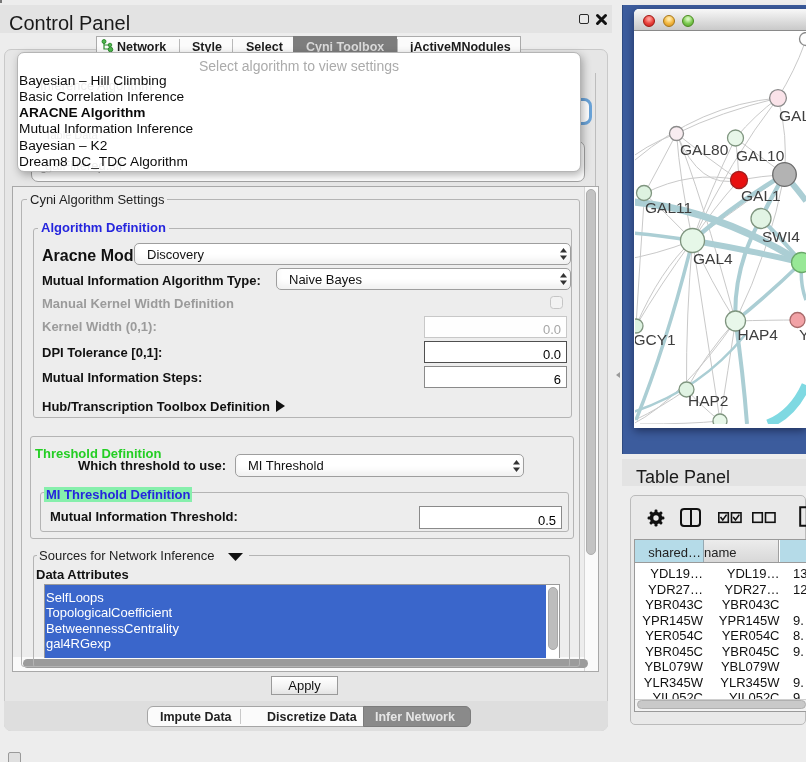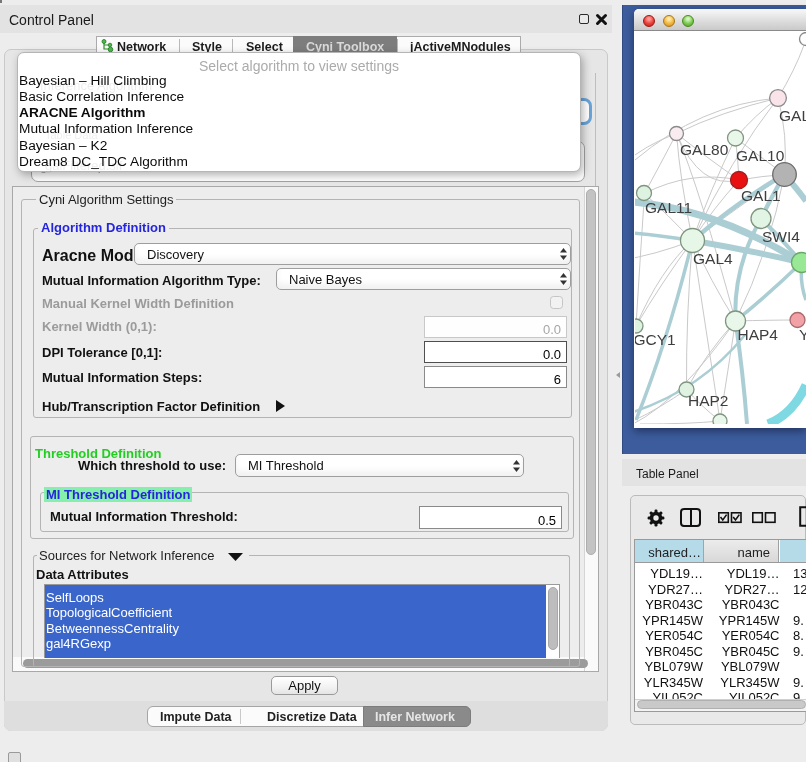--- a/index.html
+++ b/index.html
@@ -6,21 +6,21 @@
 html,body { width:806px; height:762px; background:#ededed; font-family:"Liberation Sans", sans-serif; overflow:hidden; position:relative; }
 .abs { position:absolute; }
 .b { font-weight:bold; }
 </style>
 </head>
 <body>
 
 <div class="abs" style="left:0;top:0;width:2px;height:3px;background:#777;"></div>
 
 <div class="abs" style="left:0;top:5px;width:612px;height:28px;background:#e3e3e3;"></div>
-<div class="abs" style="left:9px;top:12px;font-size:14px;color:#1a1a1a;">Control Panel</div>
+<div class="abs" style="left:9px;top:12px;font-size:20px;color:#1a1a1a;">Control Panel</div>
 
 <div class="abs" style="left:579px;top:14px;width:10px;height:10px;border:1.6px solid #2a2a2a;border-radius:2px;background:#e9e9e9;"></div>
 <svg class="abs" style="left:595px;top:13px;" width="13" height="13" viewBox="0 0 13 13">
   <path d="M2.5 2.5 L10.5 10.5 M10.5 2.5 L2.5 10.5" stroke="#111" stroke-width="3" stroke-linecap="round"></path>
 </svg>
 
 <div class="abs" style="left:4px;top:49px;width:604px;height:682px;background:#e6e6e6;border:1px solid #c9c9c9;border-radius:7px;"></div>
 
 <div class="abs" style="left:96px;top:36px;width:425px;height:20px;background:#fbfbfb;border:1px solid #ababab;border-bottom:none;"></div>
 <div class="abs" style="left:179px;top:39px;width:1px;height:14px;background:#b9b9b9;"></div>
@@ -47,21 +47,21 @@
 
 <div class="abs" style="left:12px;top:186px;width:587px;height:486px;background:#ededed;border:1px solid #a8a8a8;"></div>
 
 <div class="abs" style="left:584px;top:187px;width:14px;height:484px;background:#fafafa;border-left:1px solid #d5d5d5;"></div>
 <div class="abs" style="left:586px;top:189px;width:10px;height:366px;background:#c3c3c3;border:1px solid #aeaeae;border-radius:5px;"></div>
 
 <div class="abs" style="left:13px;top:657px;width:571px;height:14px;background:#fafafa;"></div>
 <div class="abs" style="left:23px;top:659px;width:565px;height:9px;background:#9b9b9b;border-radius:4.5px;"></div>
 
 <div class="abs" style="left:21px;top:199px;width:559px;height:468px;border:1px solid #b4b4b4;border-radius:3px;"></div>
-<div class="abs" style="left:36px;top:192px;background:#ededed;padding:0 3px;font-size:13px;color:#1e1e1e;">Cyni Algorithm Settings</div>
+<div class="abs" style="left:27px;top:192px;background:#ededed;padding:0 3px;font-size:13px;color:#1e1e1e;">Cyni Algorithm Settings</div>
 
 <div class="abs" style="left:33px;top:228px;width:539px;height:190px;border:1px solid #b4b4b4;border-radius:3px;"></div>
 <div class="abs b" style="left:38px;top:220px;background:#ededed;padding:0 3px;font-size:13px;color:#2525dd;">Algorithm Definition</div>
 
 <div class="abs b" style="left:42px;top:247px;font-size:16px;color:#111;">Aracne Mode:</div>
 <div class="abs combo" style="left:134px;top:243px;width:437px;height:22px;background:#fff;border:1px solid #9e9e9e;border-radius:5px;box-shadow:inset 0 -5px 6px rgba(0,0,0,0.06);"></div>
 <div class="abs" style="left:147px;top:247px;font-size:13px;color:#111;">Discovery</div>
 <svg class="abs" style="left:557px;top:247px;" width="13" height="14" viewBox="0 0 13 14">
   <path d="M6.5 1 L10 5.5 L3 5.5 Z" fill="#333"></path>
     <path d="M6.5 13 L10 8.5 L3 8.5 Z" fill="#333"></path>
@@ -80,21 +80,21 @@
 
 <div class="abs b" style="left:42px;top:319px;font-size:13px;color:#9b9b9b;">Kernel Width (0,1):</div>
 <div class="abs" style="left:424px;top:316px;width:143px;height:22px;background:#fefefe;border:1px solid #c8c8c8;font-size:13px;color:#a6a6a6;text-align:right;padding:4.5px 5px 0 0;">0.0</div>
 
 <div class="abs b" style="left:42px;top:345px;font-size:13px;color:#111;">DPI Tolerance [0,1]:</div>
 <div class="abs" style="left:424px;top:341px;width:143px;height:22px;background:#fff;border:1px solid #4f4f4f;font-size:13px;color:#000;text-align:right;padding:4.5px 5px 0 0;">0.0</div>
 
 <div class="abs b" style="left:42px;top:370px;font-size:13px;color:#111;">Mutual Information Steps:</div>
 <div class="abs" style="left:424px;top:366px;width:143px;height:22px;background:#fff;border:1px solid #8a8a8a;font-size:13px;color:#000;text-align:right;padding:4.5px 5px 0 0;">6</div>
 
-<div class="abs b" style="left:42px;top:399px;font-size:13px;color:#111;">Hub/Transcription Factor Definition</div>
+<div class="abs b" style="left:42px;top:399px;font-size:13px;color:#111;">Hub/Transcription Toolbox Definition</div>
 <svg class="abs" style="left:275px;top:399px;" width="11" height="14" viewBox="0 0 11 14">
     <path d="M1 1 L10 7 L1 13 Z" fill="#111"></path>
   </svg>
 
 <div class="abs" style="left:30px;top:436px;width:544px;height:103px;border:1px solid #b4b4b4;border-radius:3px;"></div>
 <div class="abs b" style="left:33px;top:429px;background:#ededed;padding:0 2px;font-size:13px;color:#23ce23;margin-top:17px;">Threshold Definition</div>
 
 <div class="abs b" style="left:78px;top:458px;font-size:13px;color:#111;">Which threshold to use:</div>
 <div class="abs combo" style="left:235px;top:454px;width:289px;height:23px;background:#fff;border:1px solid #9e9e9e;border-radius:5px;box-shadow:inset 0 -5px 6px rgba(0,0,0,0.06);"></div>
 <div class="abs" style="left:248px;top:458px;font-size:13px;color:#111;">MI Threshold</div>
@@ -114,21 +114,21 @@
 <svg class="abs" style="left:227px;top:552px;" width="17" height="10" viewBox="0 0 17 10">
     <path d="M1 1 L16 1 L8.5 9 Z" fill="#111"></path>
   </svg>
 <div class="abs b" style="left:36px;top:567px;font-size:13px;color:#111;">Data Attributes</div>
 
 <div class="abs" style="left:44px;top:584px;width:516px;height:74px;background:#fff;border:1px solid #9a9a9a;border-bottom:none;"></div>
 <div class="abs" style="left:45px;top:585px;width:501px;height:73px;background:#3a66cb;"></div>
 <div class="abs" style="left:46px;top:590px;font-size:13px;color:#fff;line-height:15.4px;">SelfLoops<br>TopologicalCoefficient<br>BetweennessCentrality<br>gal4RGexp</div>
 <div class="abs" style="left:548px;top:587px;width:10px;height:63px;background:#bdbdbd;border:1px solid #a8a8a8;border-radius:5px;"></div>
 
-<div class="abs" style="left:271px;top:676px;width:67px;height:19px;background:linear-gradient(#ffffff,#f2f2f2 60%,#e4e4e4);border:1px solid #9a9a9a;border-radius:5px;text-align:center;font-size:13px;color:#111;padding-top:1px;">Apply</div>
+<div class="abs" style="left:271px;top:676px;width:67px;height:19px;background:linear-gradient(#ffffff,#f2f2f2 60%,#e4e4e4);border:1px solid #9a9a9a;border-radius:0;text-align:center;font-size:13px;color:#111;padding-top:1px;">Apply</div>
 
 <div class="abs" style="left:4px;top:701px;width:604px;height:30px;background:#dedede;border-radius:0 0 7px 7px;"></div>
 <div class="abs" style="left:147px;top:706px;width:324px;height:21px;background:#fbfbfb;border:1px solid #a5a5a5;border-radius:6px;"></div>
 <div class="abs" style="left:240px;top:709px;width:1px;height:15px;background:#c9c9c9;"></div>
 <div class="abs" style="left:363px;top:706px;width:108px;height:21px;background:#8a8a8a;border:1px solid #7c7c7c;border-radius:0 6px 6px 0;"></div>
 <div class="abs b" style="left:160px;top:710px;font-size:12.5px;color:#222;">Impute Data</div>
 <div class="abs b" style="left:267px;top:710px;font-size:12.5px;color:#222;">Discretize Data</div>
 <div class="abs b" style="left:375px;top:710px;font-size:12.5px;color:#e6e6e6;">Infer Network</div>
 
 <div class="abs" style="left:17px;top:52px;width:564px;height:120px;background:#fff;border:1px solid #b5b5b5;border-radius:7px;box-shadow:2px 3px 8px rgba(0,0,0,0.3);"></div>
@@ -229,21 +229,21 @@
     <text x="762" y="242">SWI4</text>
     <text x="693" y="264">GAL4</text>
     <text x="737.5" y="340">HAP4</text>
     <text x="799" y="340">Y</text>
     <text x="633.5" y="345">GCY1</text>
     <text x="688" y="406">HAP2</text>
   </g>
 </svg>
 
 <div class="abs" style="left:622px;top:459px;width:184px;height:27px;background:#e3e3e3;"></div>
-<div class="abs" style="left:636px;top:466.5px;font-size:12px;color:#1a1a1a;">Table Panel</div>
+<div class="abs" style="left:636px;top:466.5px;font-size:18px;color:#1a1a1a;">Table Panel</div>
 
 <div class="abs" style="left:630px;top:495px;width:176px;height:230px;background:#e9e9e9;border:1px solid #bbb;border-radius:5px;"></div>
 
 <svg class="abs" style="left:647px;top:509px;" width="18" height="18" viewBox="0 0 18 18">
   <g fill="#111">
     <circle cx="9" cy="9" r="6.2"></circle>
     <rect x="7.5" y="0.6" width="3" height="16.8" rx="1.2"></rect>
     <rect x="7.5" y="0.6" width="3" height="16.8" rx="1.2" transform="rotate(45 9 9)"></rect>
     <rect x="7.5" y="0.6" width="3" height="16.8" rx="1.2" transform="rotate(90 9 9)"></rect>
     <rect x="7.5" y="0.6" width="3" height="16.8" rx="1.2" transform="rotate(135 9 9)"></rect>
@@ -266,21 +266,21 @@
   <path d="M1.2 1.2 L8.5 1.2 L12.8 5.5 L12.8 19.8 L1.2 19.8 Z" fill="none" stroke="#111" stroke-width="2"></path>
 </svg>
 
 <div class="abs" style="left:634px;top:539px;width:172px;height:173px;background:#fff;border:1px solid #9a9a9a;border-right:none;"></div>
 
 <div class="abs" style="left:635px;top:540px;width:69px;height:22px;background:#b5dbe8;border-right:1px solid #96a9b2;"></div>
 <div class="abs" style="left:704px;top:540px;width:75px;height:22px;background:linear-gradient(#ececec,#d8d8d8);border-right:1px solid #a0a0a0;"></div>
 <div class="abs" style="left:780px;top:540px;width:26px;height:22px;background:#b5dbe8;"></div>
 <div class="abs" style="left:635px;top:562px;width:171px;height:1px;background:#9a9a9a;"></div>
 <div class="abs" style="left:640px;top:545px;width:63px;text-align:right;font-size:13px;color:#222;padding-right:2px;">shared…</div>
-<div class="abs" style="left:704px;top:545px;width:66px;text-align:right;font-size:13px;color:#222;">name</div>
+<div class="abs" style="left:704px;top:545px;width:66px;font-size:13px;color:#222;">name</div>
 
 <div class="abs" style="left:635px;top:566px;width:68px;text-align:right;font-size:13px;color:#111;line-height:15.5px;">YDL19…<br>YDR27…<br>YBR043C<br>YPR145W<br>YER054C<br>YBR045C<br>YBL079W<br>YLR345W<br>YIL052C</div>
 <div class="abs" style="left:704px;top:566px;width:75.5px;text-align:right;font-size:13px;color:#111;line-height:15.5px;">YDL19…<br>YDR27…<br>YBR043C<br>YPR145W<br>YER054C<br>YBR045C<br>YBL079W<br>YLR345W<br>YIL052C</div>
 <div class="abs" style="left:793px;top:566px;width:20px;font-size:13px;color:#111;line-height:15.5px;">13<br>12<br><br>9.<br>8.<br>9.<br><br>9.<br>9.</div>
 
 <div class="abs" style="left:635px;top:699px;width:171px;height:12px;background:#f3f3f3;border-top:1px solid #d0d0d0;"></div>
 <div class="abs" style="left:637px;top:700px;width:169px;height:9px;background:#c9c9c9;border:1px solid #b0b0b0;border-radius:4.5px;"></div>
 
 <div class="abs" style="left:8px;top:752px;width:13px;height:12px;background:#e0e0e0;border:1.4px solid #9a9a9a;border-radius:2px;"></div>
 

